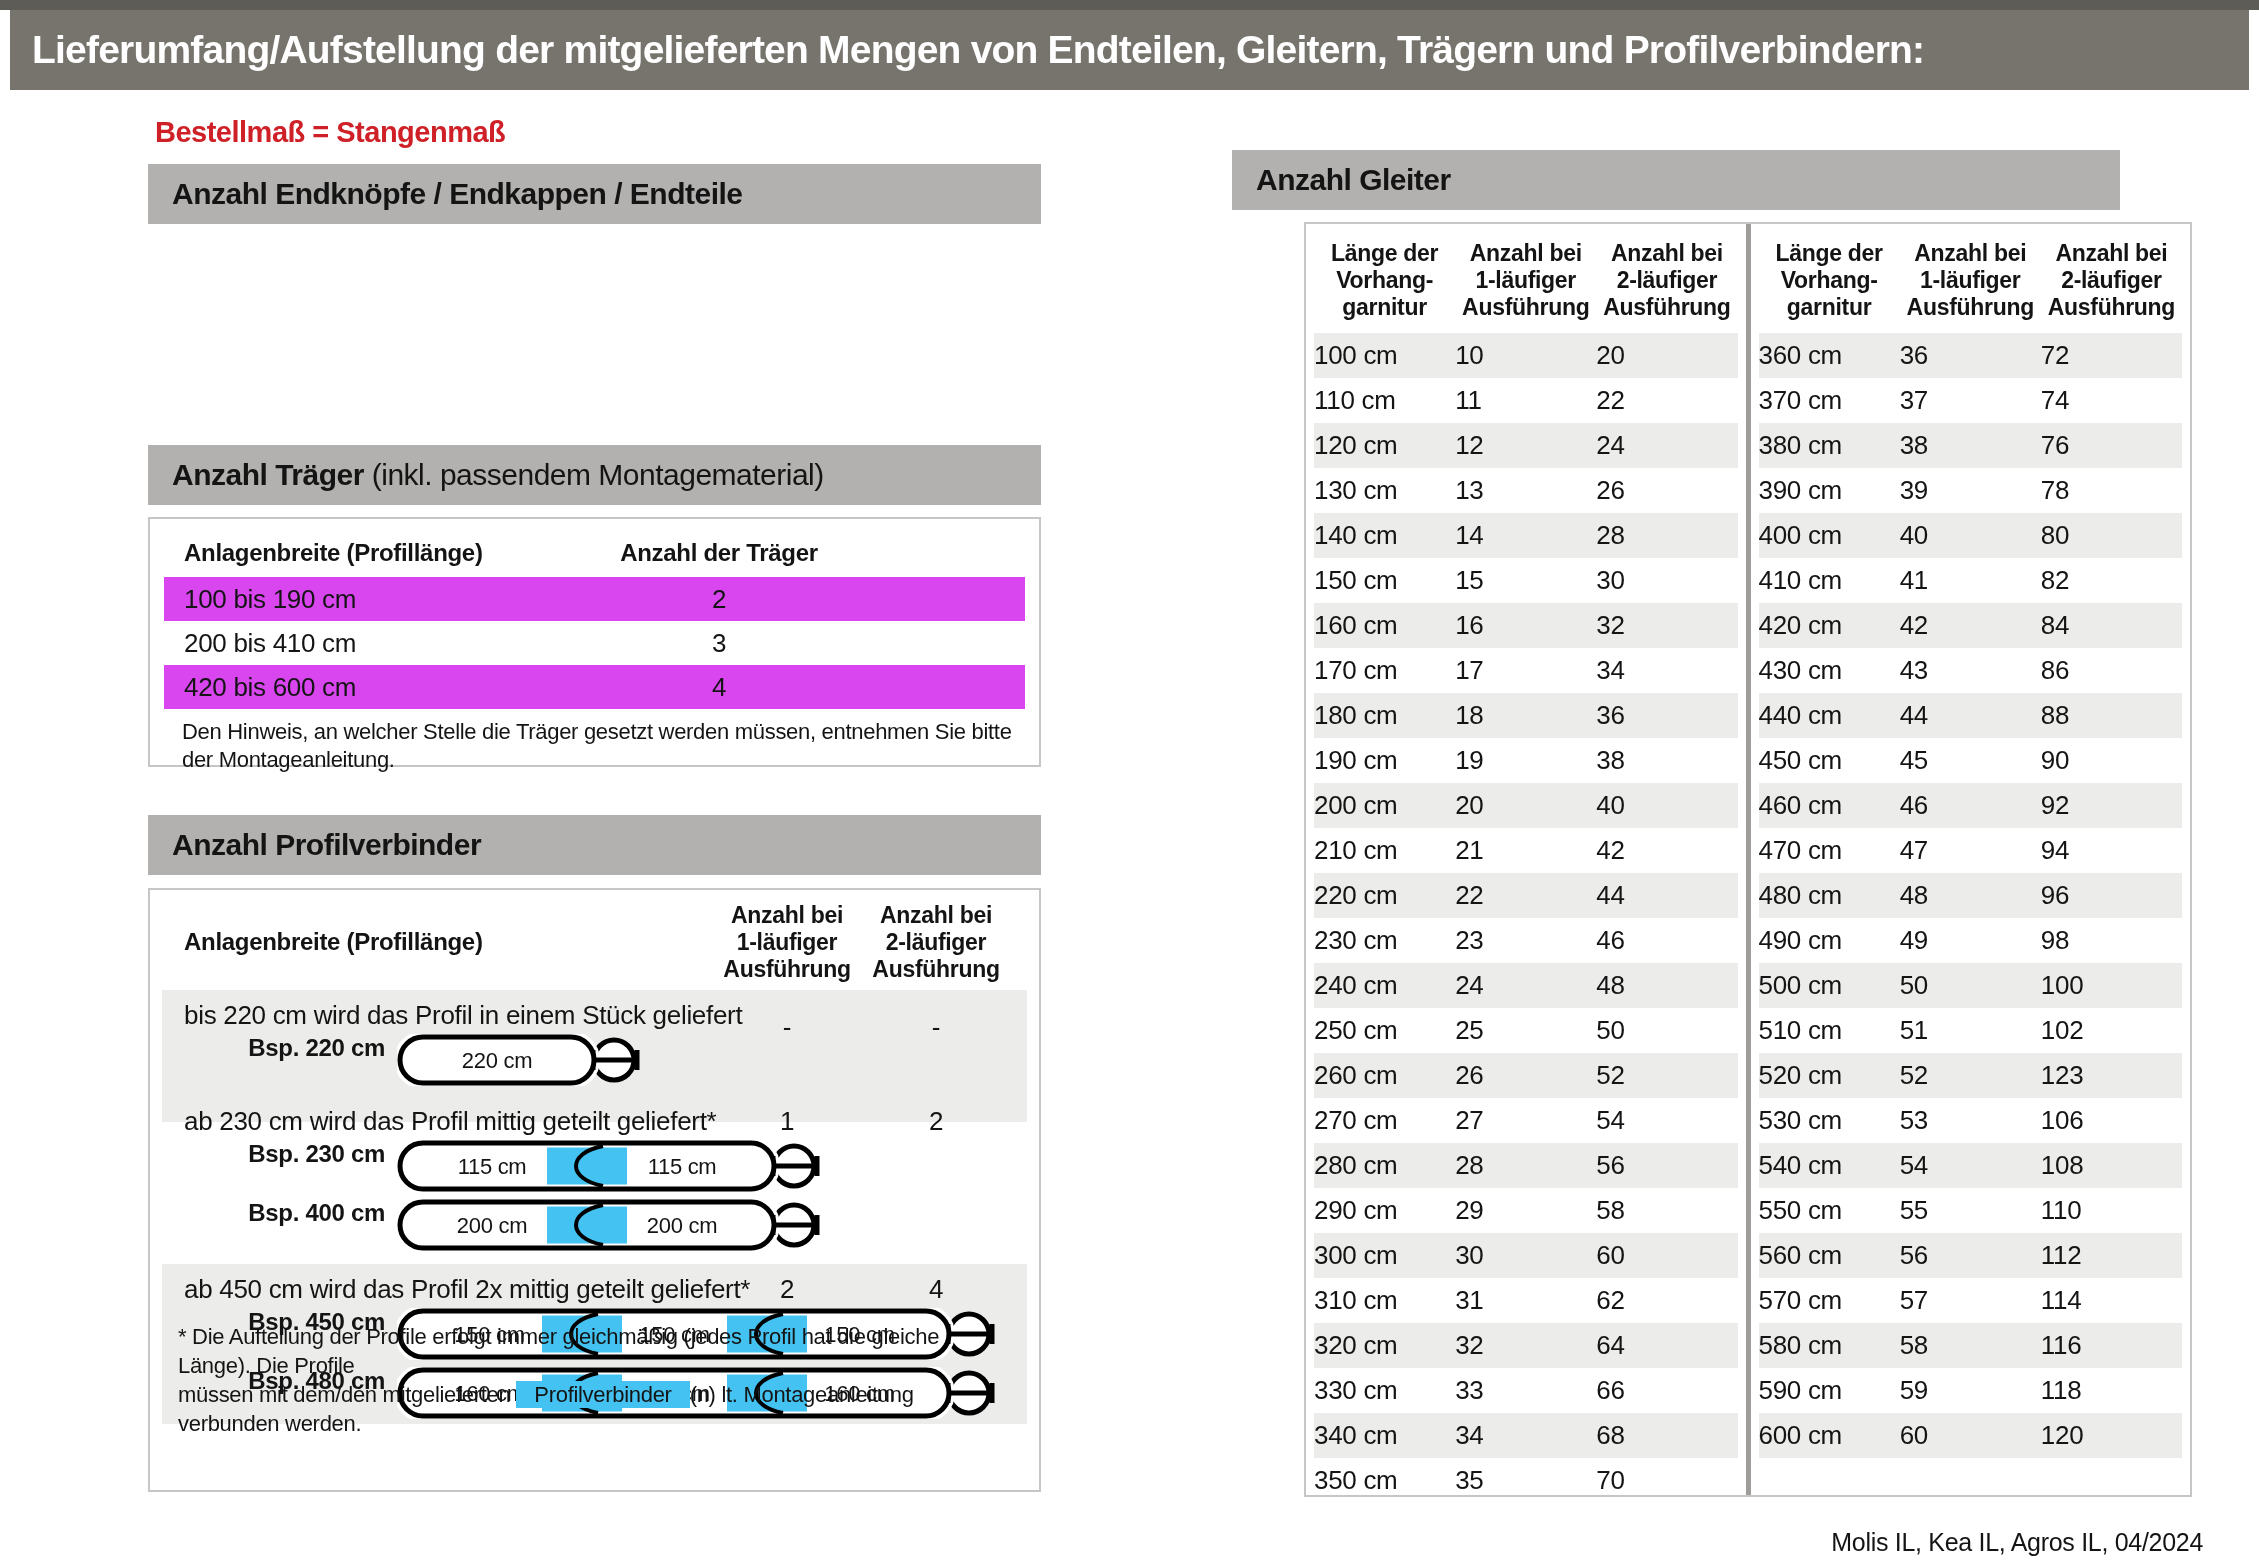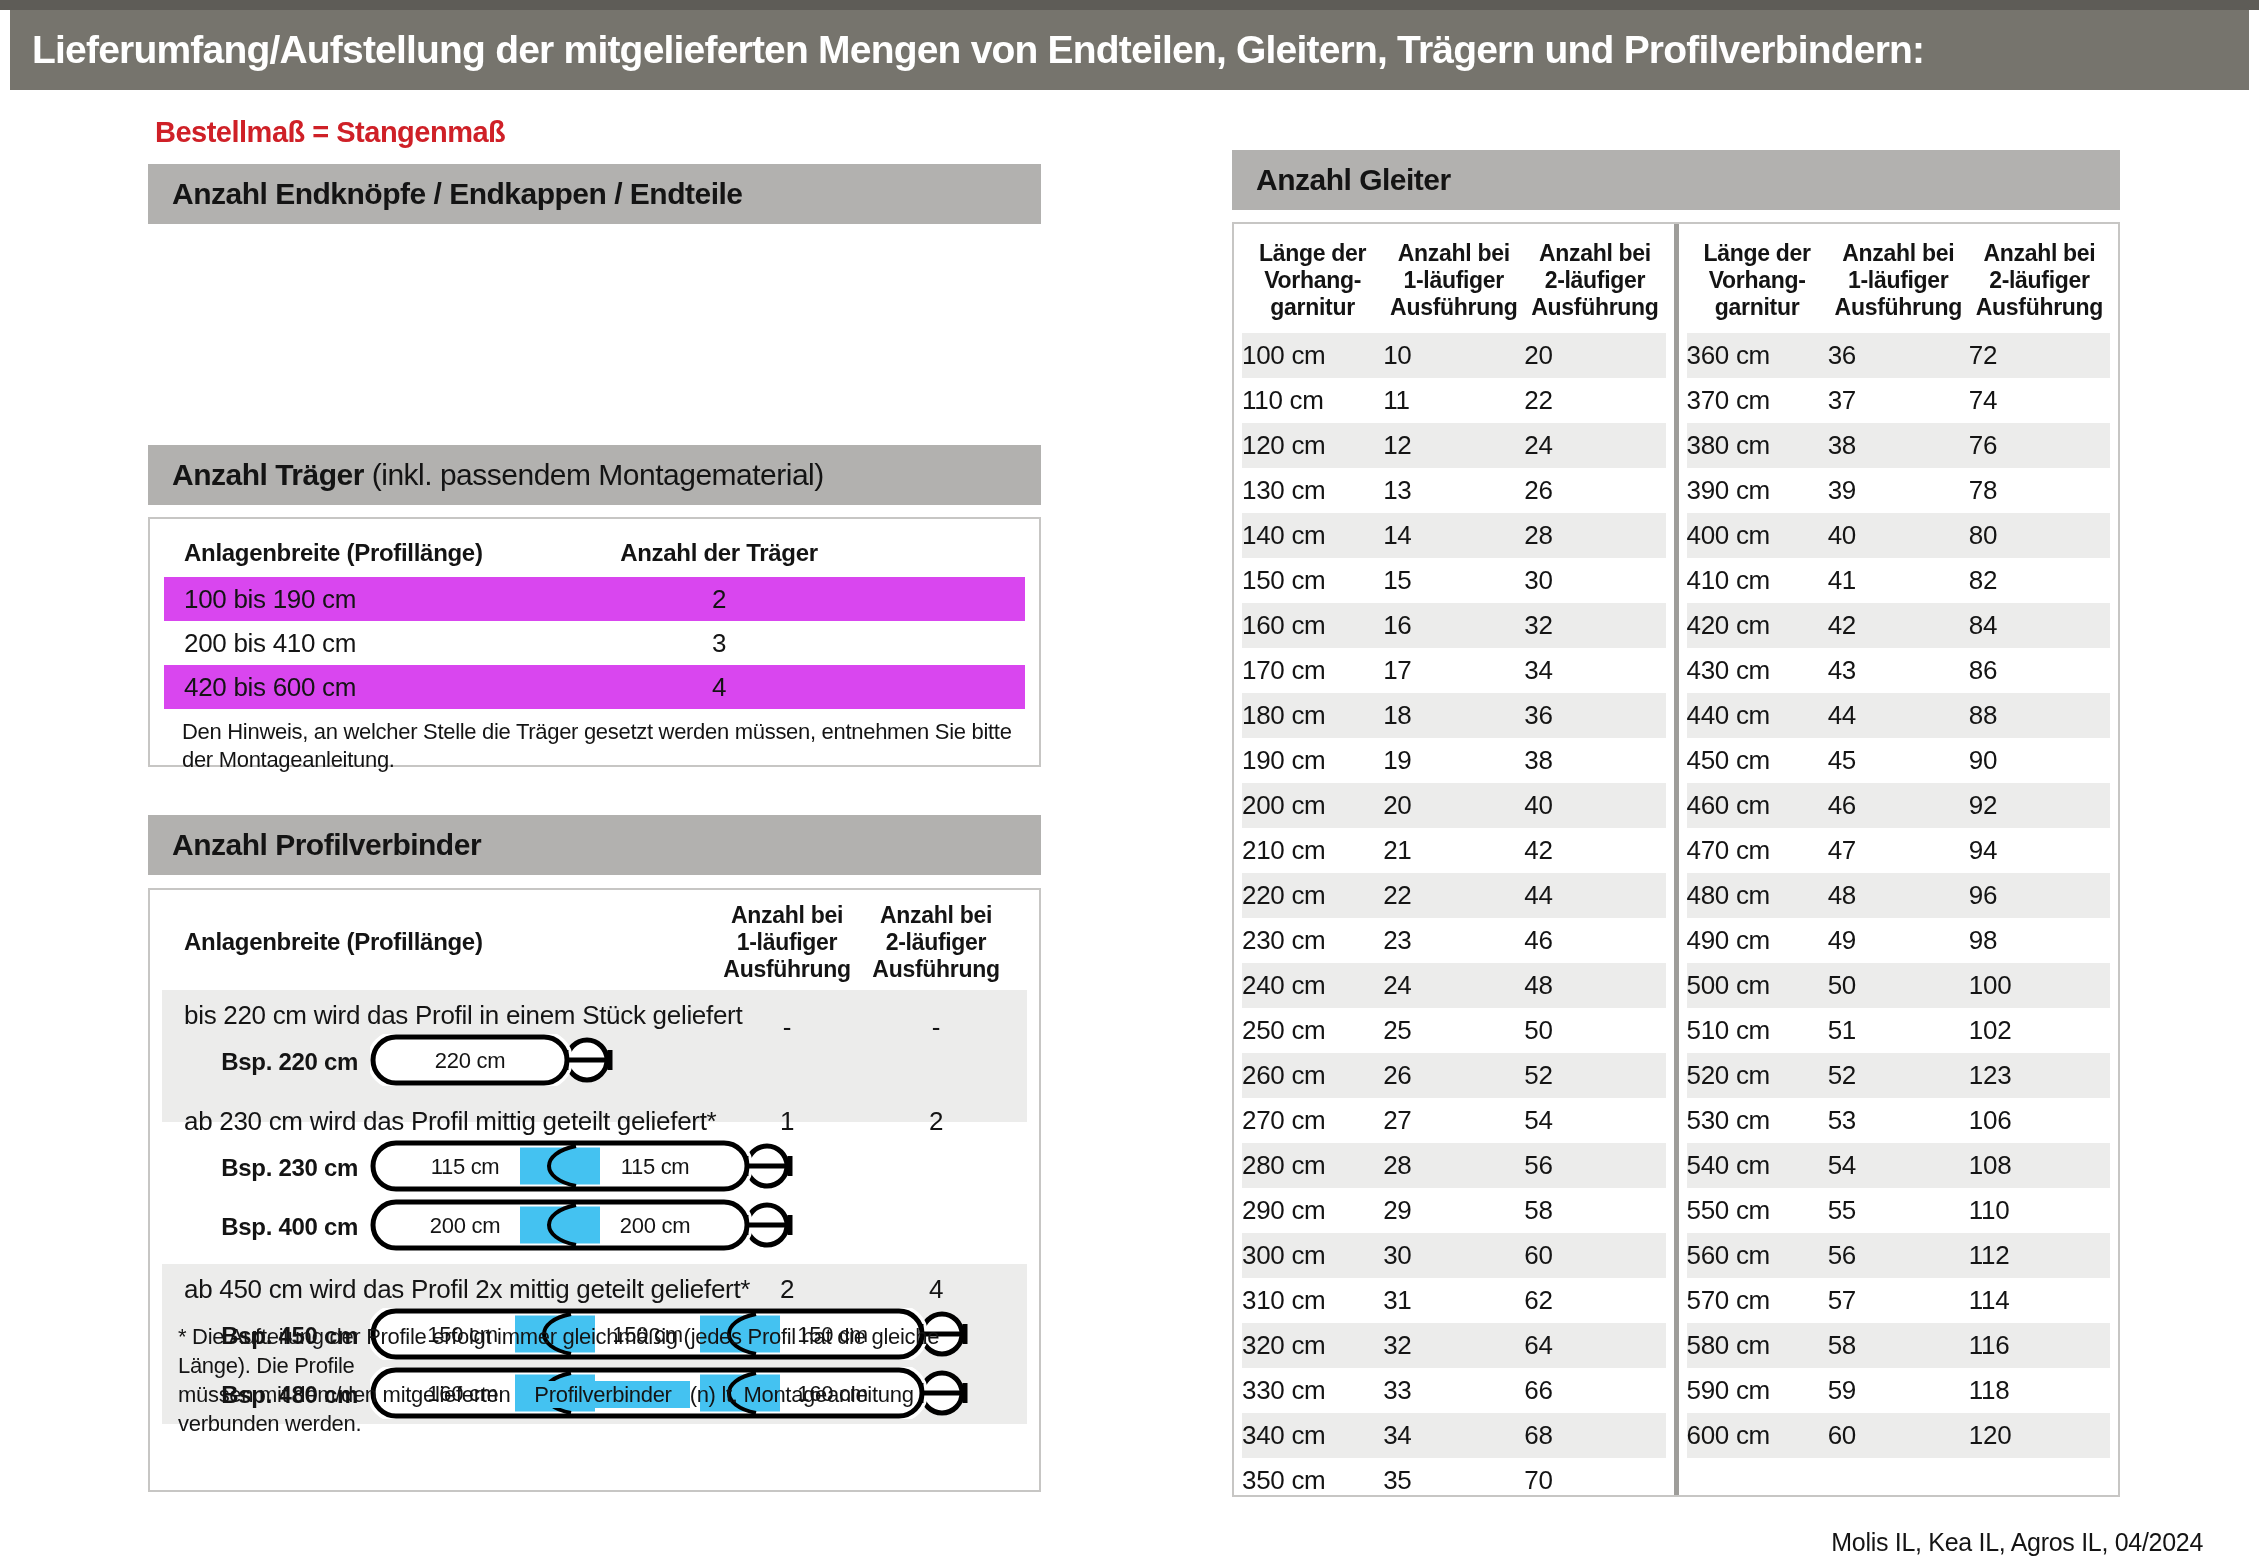--- a/index.html
+++ b/index.html
@@ -32,29 +32,29 @@
   .trow.alt{background:#d946ef;}
   .tnote{margin-top:9px;padding-left:18px;font-size:22px;line-height:28px;}
 
   
   .box3{left:148px;top:888px;width:893px;height:604px;}
   .pv-colhead{position:absolute;width:160px;text-align:center;font-weight:bold;font-size:23px;line-height:27px;top:12px;}
   .pv-lefthead{position:absolute;left:34px;top:38px;font-weight:bold;font-size:24px;}
   .pv-band{position:absolute;left:12px;width:865px;}
   .pv-band.alt{background:#ececeb;}
   .pv-text{font-size:26px;padding:10px 0 0 22px;}
-  .ex{display:flex;align-items:center;margin-top:3px;height:56px;}
+  .ex{display:flex;align-items:flex-start;margin-top:3px;height:56px;margin-left:27px;}
   .ex-label{width:196px;text-align:right;padding-right:12px;font-weight:bold;font-size:24px;flex:none;}
   .pv-val{position:absolute;width:60px;text-align:center;font-size:26px;}
   .pv-foot{position:absolute;left:28px;top:432px;font-size:22px;line-height:29px;width:830px;}
   .hl{background:#44c2f1;padding:1px 18px;}
 
   
   .rbar{left:1232px;width:888px;}
-  .gbox{left:1232px;top:222px;width:888px;height:1275px;display:flex;padding:0;}
+  .gbox{left:1304px;top:222px;width:888px;height:1275px;display:flex;padding:0;}
   .gtable{flex:1 1 0;padding:0 8px;box-sizing:border-box;}
   .gdivider{flex:none;width:5px;background:#9e9d9a;}
   .ghead{display:grid;grid-template-columns:1fr 1fr 1fr;padding:16px 0 12px;}
   .ghead .cell{text-align:center;font-weight:bold;font-size:23px;line-height:27px;}
   .gr{display:grid;grid-template-columns:1fr 1fr 1fr;height:45px;align-items:center;text-align:left;font-size:26px;}
   .gr.alt{background:#ececeb;}
 
   .footer{position:absolute;right:56px;top:1528px;font-size:25px;}
 </style>
 </head>

